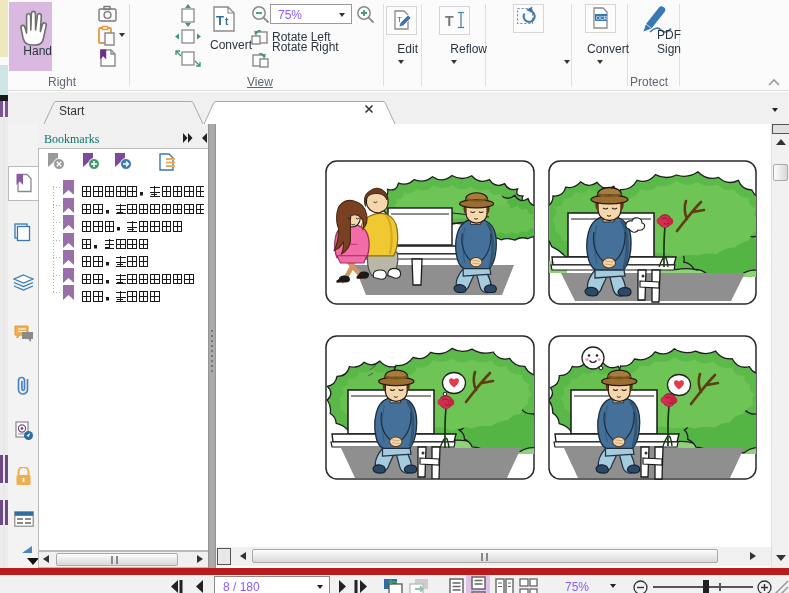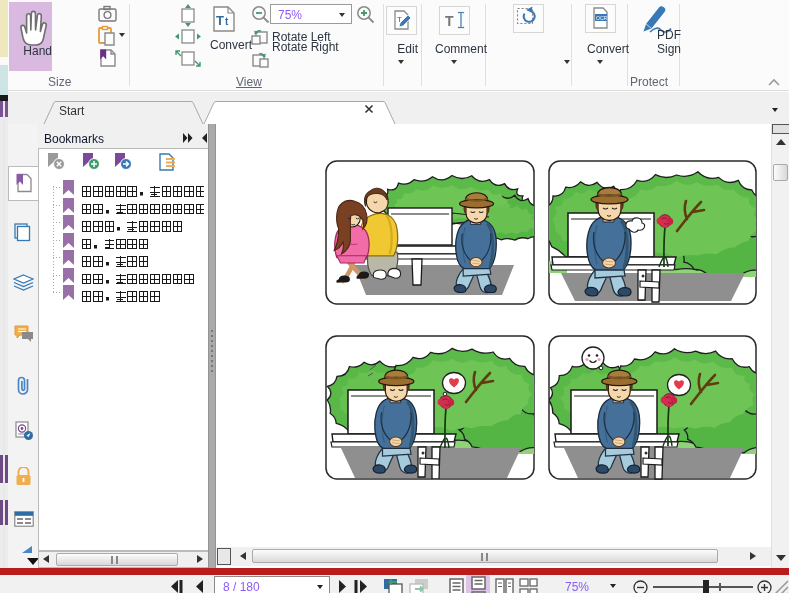--- a/index.html
+++ b/index.html
@@ -170,21 +170,21 @@
   </div>
   <div class="btxt" style="left:378px;top:42px;width:32px;">Edit</div>
   <div class="dar" style="left:390px;top:60px;"></div>
 
   <div class="abs" style="left:431px;top:6px;width:31px;height:29px;border:1px solid #d6d6d6;background:#fcfcfc;">
     <svg width="29" height="27" viewBox="0 0 29 27">
       <text x="5" y="19" font-size="14" font-weight="bold" fill="#777" font-family="Liberation Sans">T</text>
       <path d="M18,6 q2,-1.5 3,0 q1,-1.5 3,0 M21,6 v14 M18,20 q2,1.5 3,0 q1,1.5 3,0" fill="none" stroke="#3879b5" stroke-width="1.2"></path>
     </svg>
   </div>
-  <div class="btxt" style="left:413px;top:42px;width:66px;">Comment</div>
+  <div class="btxt" style="left:413px;top:42px;width:66px;">Reflow</div>
   <div class="dar" style="left:443px;top:60px;"></div>
 
   <div class="abs" style="left:505px;top:4px;width:31px;height:29px;border:1px solid #d6d6d6;background:#fcfcfc;">
     <svg width="29" height="27" viewBox="0 0 29 27">
       <g stroke="#8a8a8a" stroke-width="1.1" stroke-dasharray="2.2 1.8" fill="none">
           <rect x="3.5" y="3.5" width="15" height="15"></rect>
         </g>
       <path d="M10.5,8.5 a5.5,5.5 0 1 0 6,-2.5" fill="none" stroke="#3879b5" stroke-width="2"></path>
       <path d="M18.5,1.5 l-1,6 -5.5,-2.5 z" fill="#3879b5"></path>
     </svg>
@@ -201,22 +201,22 @@
   <div class="btxt" style="left:565px;top:42px;width:56px;">Convert</div>
   <div class="dar" style="left:589px;top:60px;"></div>
 
   <svg class="abs" style="left:630px;top:4px;" width="34" height="32" viewBox="0 0 34 32">
     <path d="M8,20 L21,3.5 q2,-2.5 4.8,-0.3 q2.8,2.2 0.7,4.8 L13.5,24.5 l-8,3 z" fill="#3879b5"></path>
     <path d="M8,20 l5.5,4.5" stroke="#fff" stroke-width="0.7"></path>
     <path d="M12,28 q7,-6.5 11,-2 q2.5,3 6.5,1.5 q2,-1 3.5,-3" fill="none" stroke="#3879b5" stroke-width="1.7"></path>
   </svg>
   <div class="btxt" style="left:617px;top:28px;width:56px;">PDF<br>Sign</div>
 
-  <div class="glabel" style="left:40px;">Size</div>
-  <div class="glabel" style="left:228px;text-decoration:underline;">View</div>
+  <div class="glabel" style="left:40px;">Right</div>
+  <div class="glabel" style="left:239px;text-decoration:underline;">View</div>
   <div class="glabel" style="left:622px;">Protect</div>
   <svg class="abs" style="left:760px;top:78px;" width="12" height="8" viewBox="0 0 12 8">
       <path d="M1,7 L6,2 L11,7" fill="none" stroke="#9a9a9a" stroke-width="1.6"></path>
     </svg>
 </div>
 
 <div id="tabbar" class="abs">
   <svg width="781" height="32" viewBox="0 0 781 32">
     <path d="M36,32 L46,10.5 Q46.6,9.5 48,9.5 L183,9.5 Q184.4,9.5 185,10.5 L195,32" fill="#f0f0f0" stroke="#a9a9a9" stroke-width="1"></path>
     <path d="M196,32 L206,10.5 Q206.6,9.5 208,9.5 L375,9.5 Q376.4,9.5 377,10.5 L387,32" fill="#ffffff" stroke="#a9a9a9" stroke-width="1"></path>
@@ -277,21 +277,21 @@
     <rect x="11" y="7" width="6" height="2" fill="#8a8a8a"></rect>
       <rect x="11" y="11" width="6" height="2" fill="#8a8a8a"></rect>
   </svg>
   <svg class="abs" style="left:12px;top:421px;" width="14" height="9" viewBox="0 0 14 9">
       <path d="M2,8 L12,8 L12,1 Z" fill="#4a86c5"></path>
     </svg>
   <div class="abs" style="left:19px;top:434px;width:0;height:0;border-left:6px solid transparent;border-right:6px solid transparent;border-top:7px solid #111;"></div>
 </div>
 
 <div id="bmpanel" class="abs">
-  <div class="sbtxt" style="left:6px;top:8px;color:#0f172a;">Bookmarks</div>
+  <div class="sbtxt" style="left:6px;top:8px;color:#0f766e;font-family:Liberation Serif, serif;">Bookmarks</div>
   <svg class="abs" style="left:144px;top:9px;" width="26" height="10" viewBox="0 0 26 10">
     <path d="M1,0 L5.5,5 L1,10 Z M6,0 L10.5,5 L6,10 Z" fill="#222"></path>
     <path d="M25,0 L20,5 L25,10 Z" fill="#222"></path>
   </svg>
   <div id="bmwhite" class="abs"></div>
 
   <svg class="abs" style="left:8px;top:28px;" width="160" height="20" viewBox="0 0 160 20">
     <g>
       <path d="M2,1 h10 v14 l-5,-4.5 -5,4.5 z" fill="#9a9a9a"></path>
       <circle cx="13" cy="12" r="5.5" fill="#9a9a9a" stroke="#fff" stroke-width="1"></circle>

